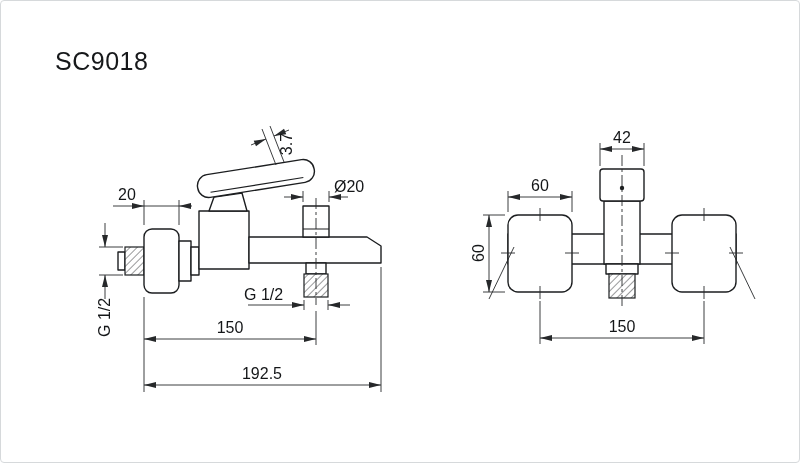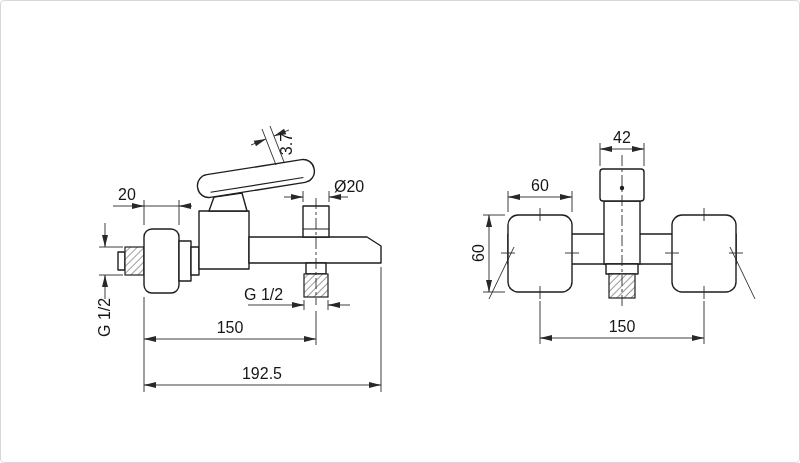--- a/index.html
+++ b/index.html
@@ -18,20 +18,21 @@
   .detail{fill:none;stroke:#1c1e20;stroke-width:1.1;}
   .dim{fill:none;stroke:#26282a;stroke-width:0.9;}
   .ext{fill:none;stroke:#26282a;stroke-width:0.9;}
   .cl{fill:none;stroke:#26282a;stroke-width:0.9;stroke-dasharray:11 3 3 3;}
   .hatched{fill:url(#hatch);stroke:#1c1e20;stroke-width:1.2;}
 </style>
 </head>
 <body>
 
 <div class="page">
+  <div class="title">SC9018</div>
 
   <svg width="800" height="463" viewBox="0 0 800 463">
     <defs>
       <marker id="ae" markerUnits="userSpaceOnUse" markerWidth="14" markerHeight="8" refX="13" refY="4" orient="auto">
         <path d="M13,4 L1,1 L1,7 Z" fill="#26282a"></path>
       </marker>
       <marker id="as" markerUnits="userSpaceOnUse" markerWidth="14" markerHeight="8" refX="13" refY="4" orient="auto-start-reverse">
         <path d="M13,4 L1,1 L1,7 Z" fill="#26282a"></path>
       </marker>
       <pattern id="hatch" width="5" height="5" patternUnits="userSpaceOnUse" patternTransform="rotate(45)">

